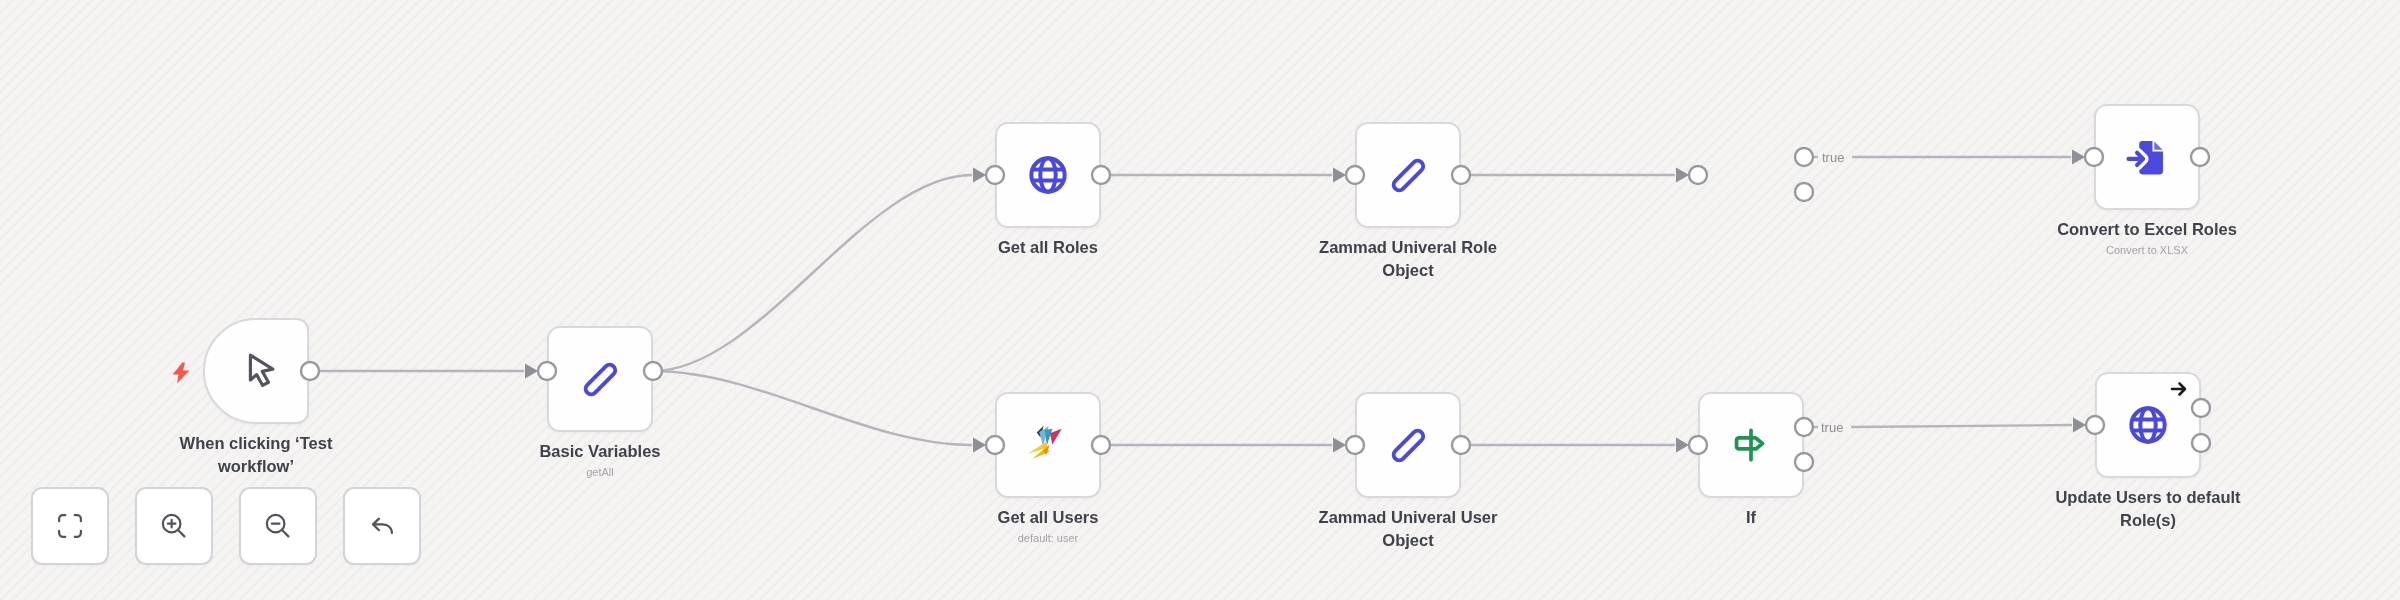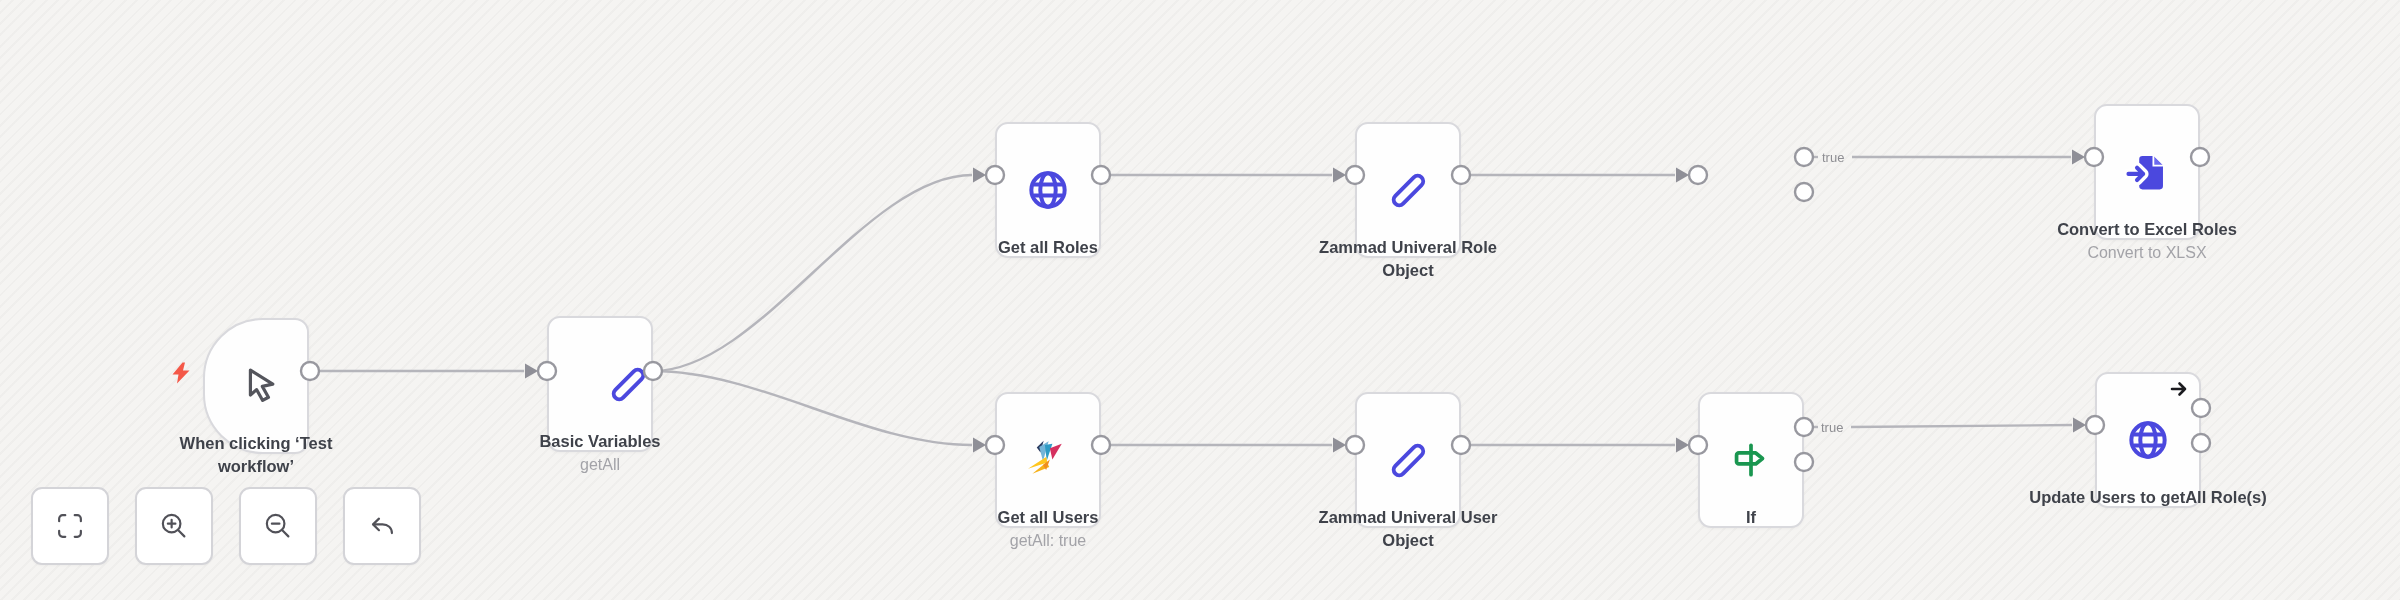--- a/index.html
+++ b/index.html
@@ -9,32 +9,32 @@
     background-color:#f5f4f2;
     background-image:repeating-linear-gradient(135deg, rgba(0,0,0,0.022) 0 2px, transparent 2px 8px);
   }
   .canvas{position:absolute;inset:0;}
   .edges{position:absolute;left:0;top:0;z-index:5;pointer-events:none;}
   .edge{stroke:#b5b5bb;stroke-width:2.4;fill:none;}
   .arrowhead{fill:#8f8f97;stroke:none;}
   .port{fill:#ffffff;stroke:#98989f;stroke-width:2.4;}
   .edge-label{fill:#8e8e93;font-size:13px;font-family:"Liberation Sans",sans-serif;}
   .node{
-    position:absolute;width:106px;height:136px;background:#fefefe;
+    position:absolute;width:106px;height:106px;background:#fefefe;
     border:2px solid #d9d9dd;border-radius:13px;box-sizing:border-box;
     display:flex;align-items:center;justify-content:center;z-index:2;
     box-shadow:0 1px 3px rgba(0,0,0,0.04);
   }
   .node.trigger{border-radius:60px 14px 14px 60px;justify-content:center;}
   .nlabel{
     position:absolute;top:112px;left:50%;transform:translateX(-50%);
     text-align:center;z-index:3;
   }
   .nlabel .t{font-size:16.5px;font-weight:600;color:#3f424a;line-height:1.42;}
-  .nlabel .s{font-size:16px;font-weight:400;color:#a3a3a8;margin-top:3px;}
+  .nlabel .s{font-size:11px;font-weight:400;color:#a3a3a8;margin-top:3px;}
   .bolt{position:absolute;left:-36px;top:41px;width:24px;height:24px;}
   .corner-arrow{position:absolute;top:7px;right:9px;width:20px;height:16px;}
   .toolbar{position:absolute;left:31px;top:487px;display:flex;gap:26px;z-index:10;}
   .tool-btn{
     width:78px;height:78px;background:#fff;border:2px solid #d4d4d8;border-radius:11px;
     display:flex;align-items:center;justify-content:center;box-sizing:border-box;padding:0;
     box-shadow:0 1px 2px rgba(0,0,0,0.03);cursor:pointer;
   }
   .tool-icon{stroke:#515158;stroke-width:2.3;fill:none;stroke-linecap:round;stroke-linejoin:round;}
 </style>
@@ -48,21 +48,21 @@
       <path d="M13.5 1.5 L3.5 13.5 H9.5 L8 22.5 L20.5 9.5 H14 L16 1.5 Z" fill="#f45848"></path>
     </svg>
     <svg width="46" height="46" viewBox="0 0 36 36" style="margin-left:8px">
       <path d="M10.5 5.5 L28 16.5 L19.8 18.3 L24.6 26.8 L20.1 29.3 L15.3 20.8 L10.5 25 Z" fill="none" stroke="#54555c" stroke-width="2.5" stroke-linejoin="round"></path>
     </svg>
     <div class="nlabel" style="width:200px;">
       <div class="t">When clicking ‘Test workflow’</div>
     </div>
   </div>
 
-  <div class="node" style="left:547px;top:316px;justify-content:flex-end;">
+  <div class="node" style="left:547px;top:326px;">
     <svg width="46" height="46" viewBox="0 0 36 36">
       <rect x="14.2" y="3.5" width="8.6" height="29" rx="4.3" fill="none" stroke="#4b48de" stroke-width="3.1" transform="rotate(45 18 18)"></rect>
     </svg>
     <div class="nlabel" style="width:220px;">
       <div class="t">Basic Variables</div>
       <div class="s">getAll</div>
     </div>
   </div>
 
   <div class="node" style="left:995px;top:122px;">
@@ -107,21 +107,21 @@
       <polygon points="11,10 16.5,4.5 14,14" fill="#2b3a5f"></polygon>
       <polygon points="13,9.5 20.5,5 16,21" fill="#74b5d8"></polygon>
       <polygon points="17.5,8 23.5,7 19,20.5" fill="#2e9bc4"></polygon>
       <polygon points="21.5,10.5 31,7 23.5,19.5" fill="#d5305f"></polygon>
       <polygon points="4,27 18.5,17.5 19.5,22" fill="#ffc61e"></polygon>
       <polygon points="7.5,31 19,21.5 21,25.5" fill="#f6b119"></polygon>
       <polygon points="16,24 21.5,19.5 18.5,28" fill="#ef8d1f"></polygon>
     </svg>
     <div class="nlabel" style="width:220px;">
       <div class="t">Get all Users</div>
-      <div class="s">getAll: true</div>
+      <div class="s">default: user</div>
     </div>
   </div>
 
   <div class="node" style="left:1355px;top:392px;">
     <svg width="46" height="46" viewBox="0 0 36 36">
       <rect x="14.2" y="3.5" width="8.6" height="29" rx="4.3" fill="none" stroke="#4b48de" stroke-width="3.1" transform="rotate(45 18 18)"></rect>
     </svg>
     <div class="nlabel" style="width:200px;">
       <div class="t">Zammad Univeral User Object</div>
     </div>
@@ -144,21 +144,21 @@
       <path d="M2 8H15M15 8 9.5 2.5M15 8l-5.5 5.5" fill="none" stroke="#1b1b1f" stroke-width="2.6" stroke-linecap="round" stroke-linejoin="round"></path>
     </svg>
     <svg width="48" height="48" viewBox="0 0 36 36">
       <g fill="none" stroke="#4b48de" stroke-width="3">
         <circle cx="18" cy="18" r="12.5"></circle>
         <ellipse cx="18" cy="18" rx="5.8" ry="12.5"></ellipse>
         <path d="M7.4 13.8h21.2M7.4 22.2h21.2"></path>
       </g>
     </svg>
     <div class="nlabel" style="width:240px;">
-      <div class="t">Update Users to getAll Role(s)</div>
+      <div class="t">Update Users to default Role(s)</div>
     </div>
   </div>
 
   <svg class="edges" width="2400" height="600" viewBox="0 0 2400 600">
 
     <path class="edge" d="M310 371 H524"></path>
     <path class="edge" d="M653 371 C760 371 865 175 972 175"></path>
     <path class="edge" d="M653 371 C760 371 865 445 972 445"></path>
     <path class="edge" d="M1110 175 H1332"></path>
     <path class="edge" d="M1470 175 H1675"></path>

